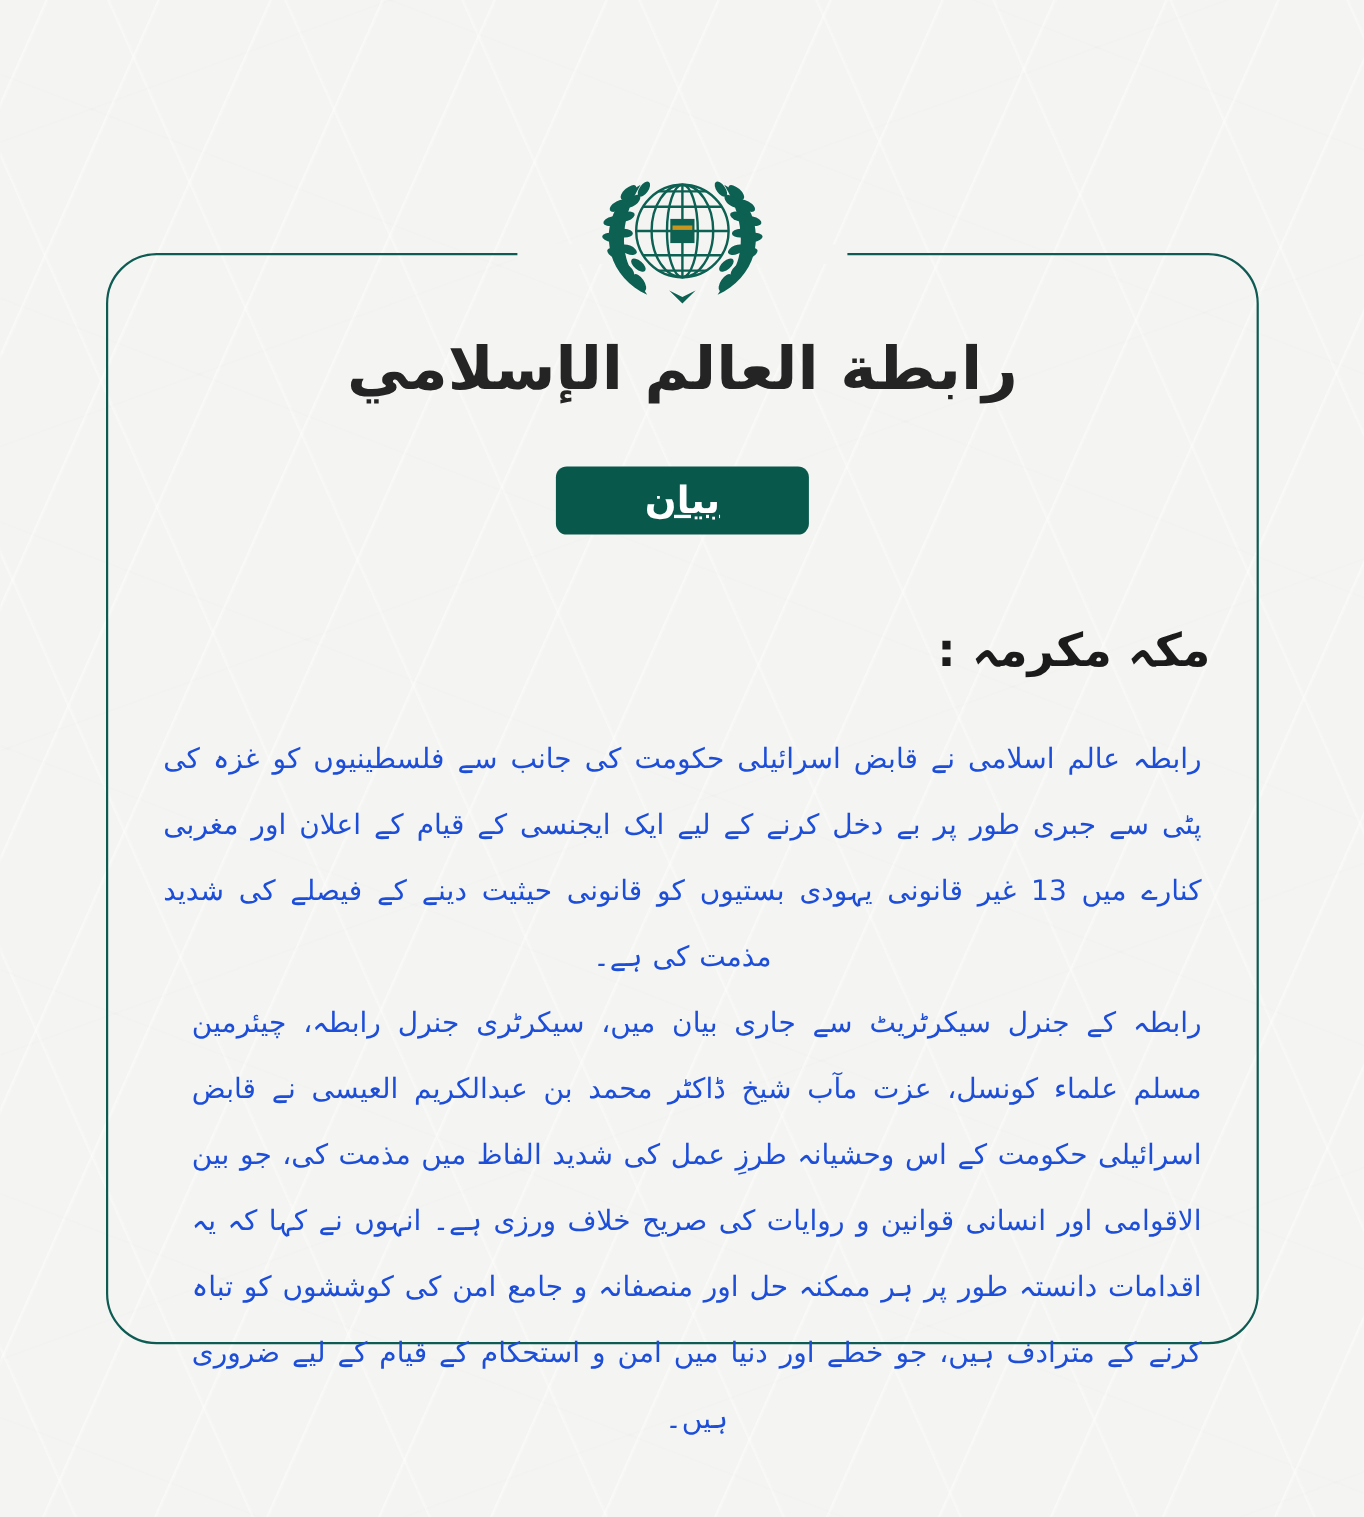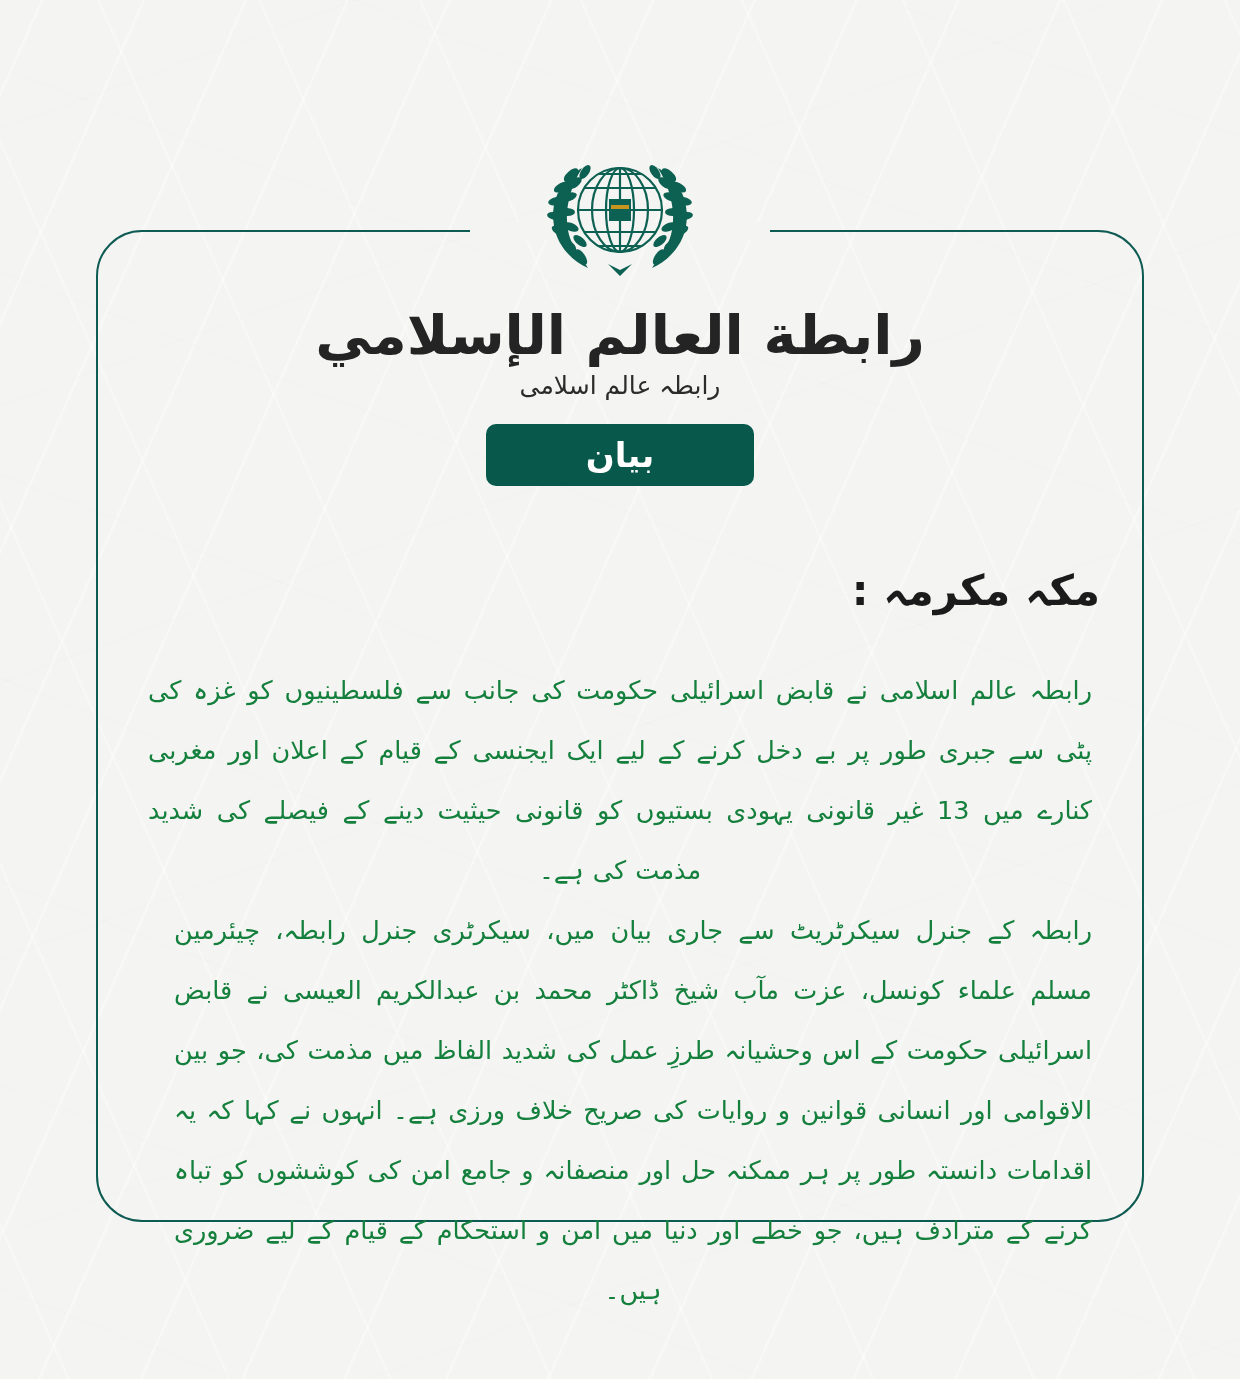--- a/index.html
+++ b/index.html
@@ -90,32 +90,33 @@
 
   
   .badge-wrap {
     position: absolute;
     left: 0; right: 0;
     top: 424px;
     display: flex;
     justify-content: center;
   }
   .badge {
-    width: 268px;
+    width: 230px;
     height: 62px;
     background: #08594c;
     border-radius: 10px;
     display: flex;
     align-items: center;
     justify-content: center;
     color: #ffffff;
     font-size: 34px;
     font-weight: 700;
     letter-spacing: 1px;
     font-family: "DejaVu Sans", "Liberation Sans", sans-serif;
+    text-decoration: underline;
   }
 
   
   .dateline {
     position: absolute;
     top: 566px;
     right: 140px;
     font-size: 42px;
     font-weight: 700;
     color: #1b1b1b;
@@ -127,21 +128,21 @@
     position: absolute;
     top: 660px;
     right: 148px;
     left: 148px;
     text-align: justify;
     direction: rtl;
   }
   .para {
     font-size: 25.5px;
     line-height: 60px;
-    color: #15803d;
+    color: #1d4ed8;
     text-align: justify;
     text-align-last: center;
     word-spacing: 1px;
   }
   .para + .para { margin-top: 0; margin-left: 26px; }
 </style>
 </head>
 <body>
 
 <div class="paper-texture"></div>
@@ -206,21 +207,20 @@
         <ellipse cx="50" cy="91" rx="8" ry="4" transform="rotate(40 50 91)"></ellipse>
       </g>
     </g>
 
     <path d="M78 114 L90 126 L102 114 L90 120 Z" fill="#0d6152"></path>
   </svg>
 </div>
 
 <div class="wordmark">
   <div class="wordmark-ar">رابطة العالم الإسلامي</div>
-  <div class="wordmark-ur">رابطہ عالم اسلامی</div>
 </div>
 
 <div class="badge-wrap">
   <div class="badge">بیان</div>
 </div>
 
 <div class="dateline">مکہ مکرمہ :</div>
 
 <div class="body-text">
   <p class="para">رابطہ عالم اسلامی نے قابض اسرائیلی حکومت کی جانب سے فلسطینیوں کو غزہ کی پٹی سے جبری طور پر بے دخل کرنے کے لیے ایک ایجنسی کے قیام کے اعلان اور مغربی کنارے میں 13 غیر قانونی یہودی بستیوں کو قانونی حیثیت دینے کے فیصلے کی شدید مذمت کی ہے۔</p>

